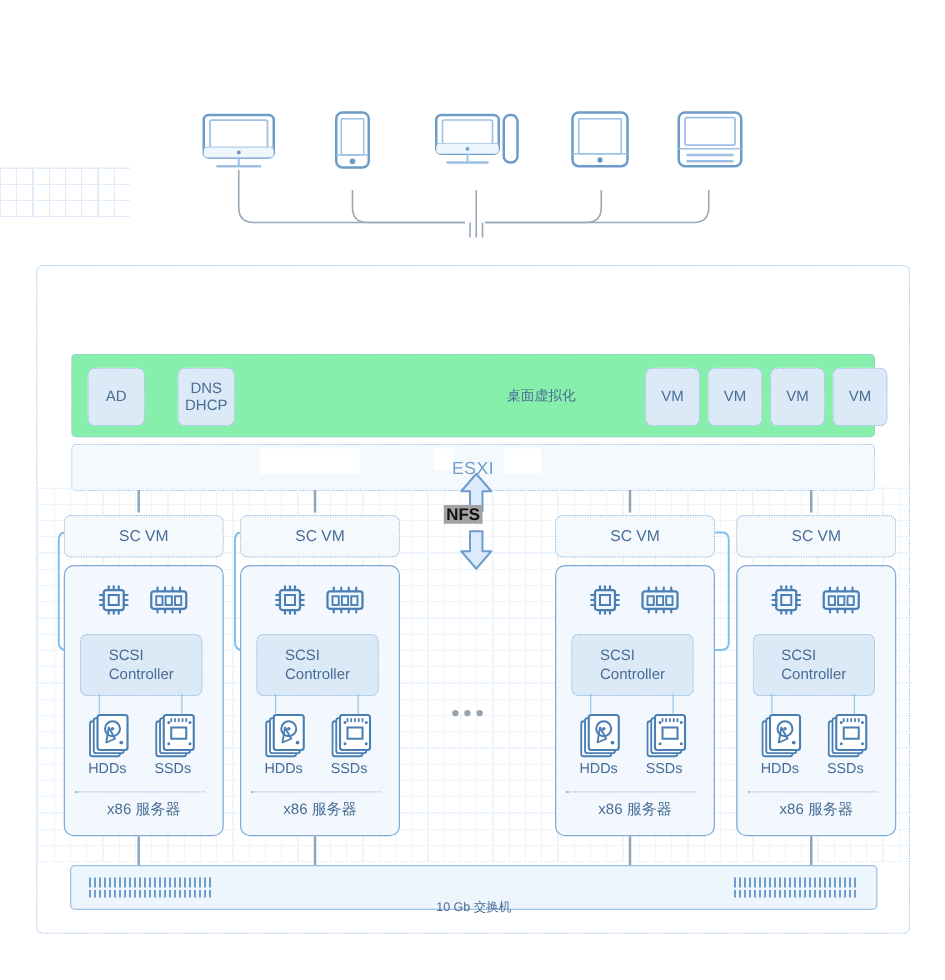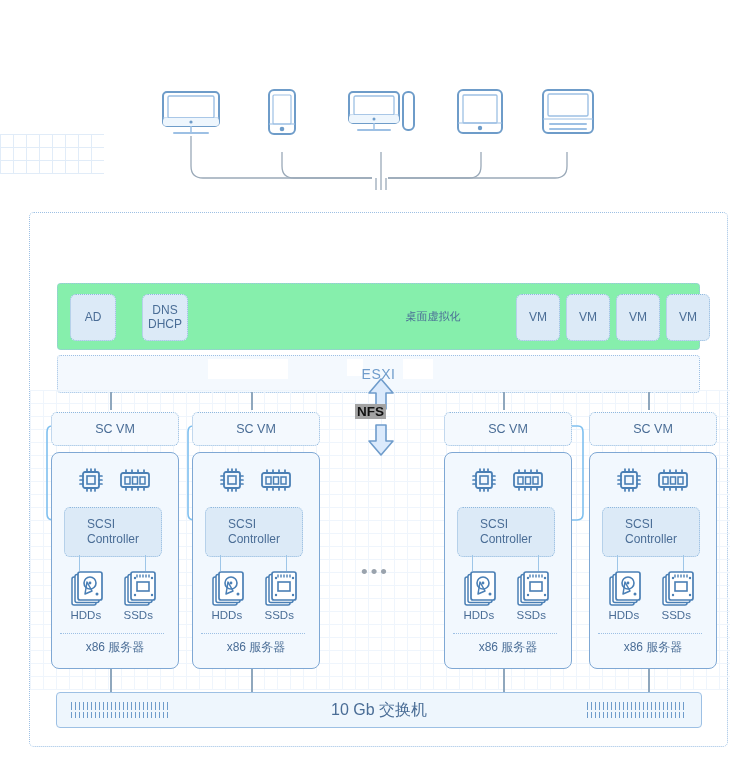--- a/index.html
+++ b/index.html
@@ -132,23 +132,23 @@
     position:absolute;left:361px;top:562px;font-size:19px;color:#9aa3ad;
     letter-spacing:3px;line-height:1;
   }
 
   
   .switch{
     position:absolute;left:56px;top:692px;width:644px;height:34px;
     border:1px solid #9dc0e4;border-radius:4px;background:#eef6fd;
   }
   .switch-label{
-    position:absolute;left:0;top:0;width:100%;height:100%;
+    position:absolute;left:0;top:16px;width:100%;height:100%;
     display:flex;align-items:center;justify-content:center;
-    font-size:16px;color:#4a6d96;
+    font-size:10px;color:#4a6d96;
   }
   .ports{
     position:absolute;top:9px;height:16px;width:100px;
     background-image:repeating-linear-gradient(to right,#6f9ccb 0 1.5px,transparent 1.5px 4px);
   }
   .ports.l{left:14px;}
   .ports.r{right:14px;}
   .ports::after{
     content:"";position:absolute;left:0;top:50%;width:100%;height:1.5px;background:#eef6fd;
   }

